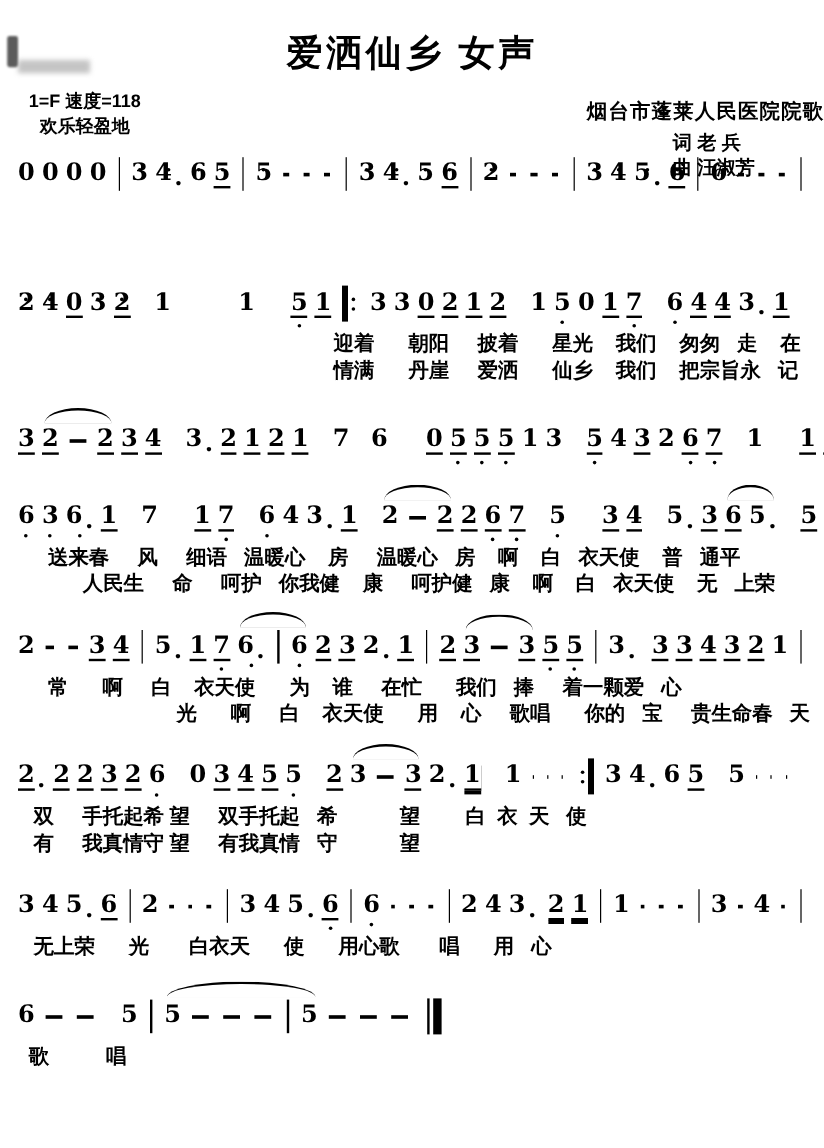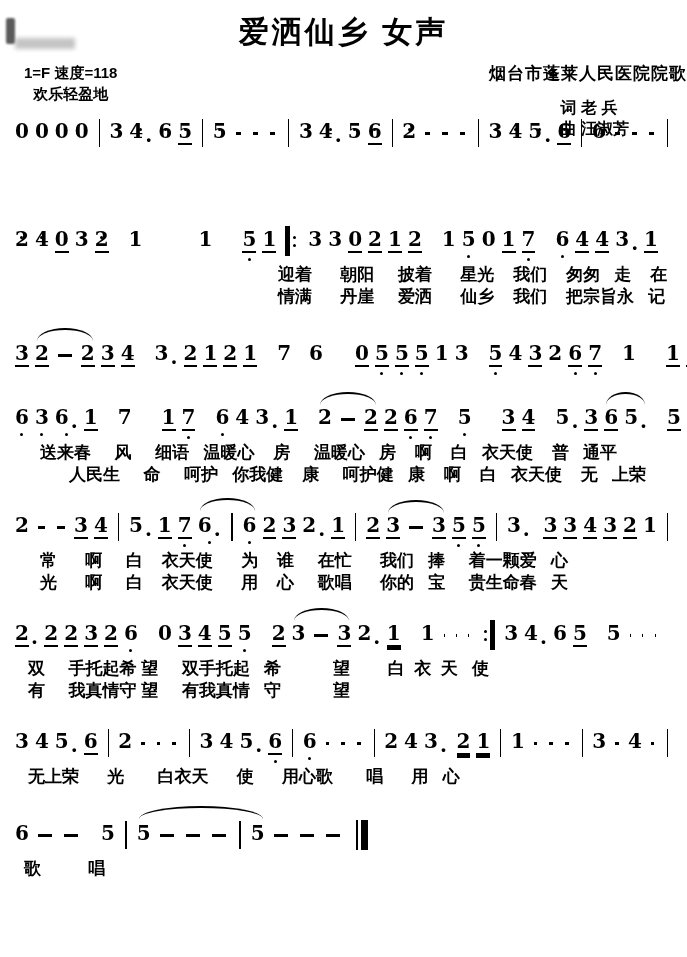--- a/index.html
+++ b/index.html
@@ -8,21 +8,21 @@
     font-family:"Liberation Sans", sans-serif;
     position:relative;overflow:hidden;
   }
   .page{position:relative;width:687px;height:957px;}
   
   .artifact{position:absolute;}
   .a1{left:6px;top:14px;width:9px;height:26px;background:#333;opacity:.8;border-radius:2px;filter:blur(1px);}
   .a2{left:15px;top:34px;width:60px;height:11px;background:#8a8a8a;opacity:.5;filter:blur(2px);}
   
   .header{position:relative;height:104px;}
-  .title{margin:4px;padding-top:8px;text-align:center;font-size:30px;font-weight:bold;letter-spacing:3px;}
+  .title{margin:16px;padding-top:8px;text-align:center;font-size:30px;font-weight:bold;letter-spacing:3px;}
   .subtitle{text-align:right;font-size:17px;font-weight:bold;margin-top:9px;letter-spacing:1px;}
   .meta-left{position:absolute;left:24px;top:58px;font-size:15px;font-weight:bold;line-height:21px;text-align:center;}
   .meta-right{position:absolute;right:58px;top:56px;font-size:16px;font-weight:bold;line-height:21px;margin-top:37px;}
   
   .notation{padding:2px 12px 0 12px;}
   .line-block{margin-bottom:18px;}
   .line-block:nth-child(1){margin-bottom:62px;}
   .line-block:nth-child(2){margin-bottom:24px;}
   .line-block:nth-child(7){margin-bottom:24px;}
   .music-row{
@@ -591,21 +591,21 @@
           </span>
           <span class="tok u1">
             <span class="num">2</span>
           </span>
           <span class="tok">
             <span class="num">1</span>
           </span>
           <span class="bar"></span>
         </div>
         <div class="lyric-row" style="padding-left: 28px;">常      啊     白    衣天使      为    谁     在忙      我们   捧     着一颗爱   心</div>
-        <div class="lyric-row" style="padding-left: 28px;">光      啊     白    衣天使      用    心     歌唱      你的   宝     贵生命春   天</div>
+        <div class="lyric-row" style="padding-left: 28px; text-align: right;">光      啊     白    衣天使      用    心     歌唱      你的   宝     贵生命春   天</div>
       </div>
       <div class="line-block">
         <div class="music-row">
           <span class="tok u1">
             <span class="num">2</span>
             <span class="aug">.</span>
           </span>
           <span class="gap"></span>
           <span class="tok u1">
             <span class="num">2</span>

